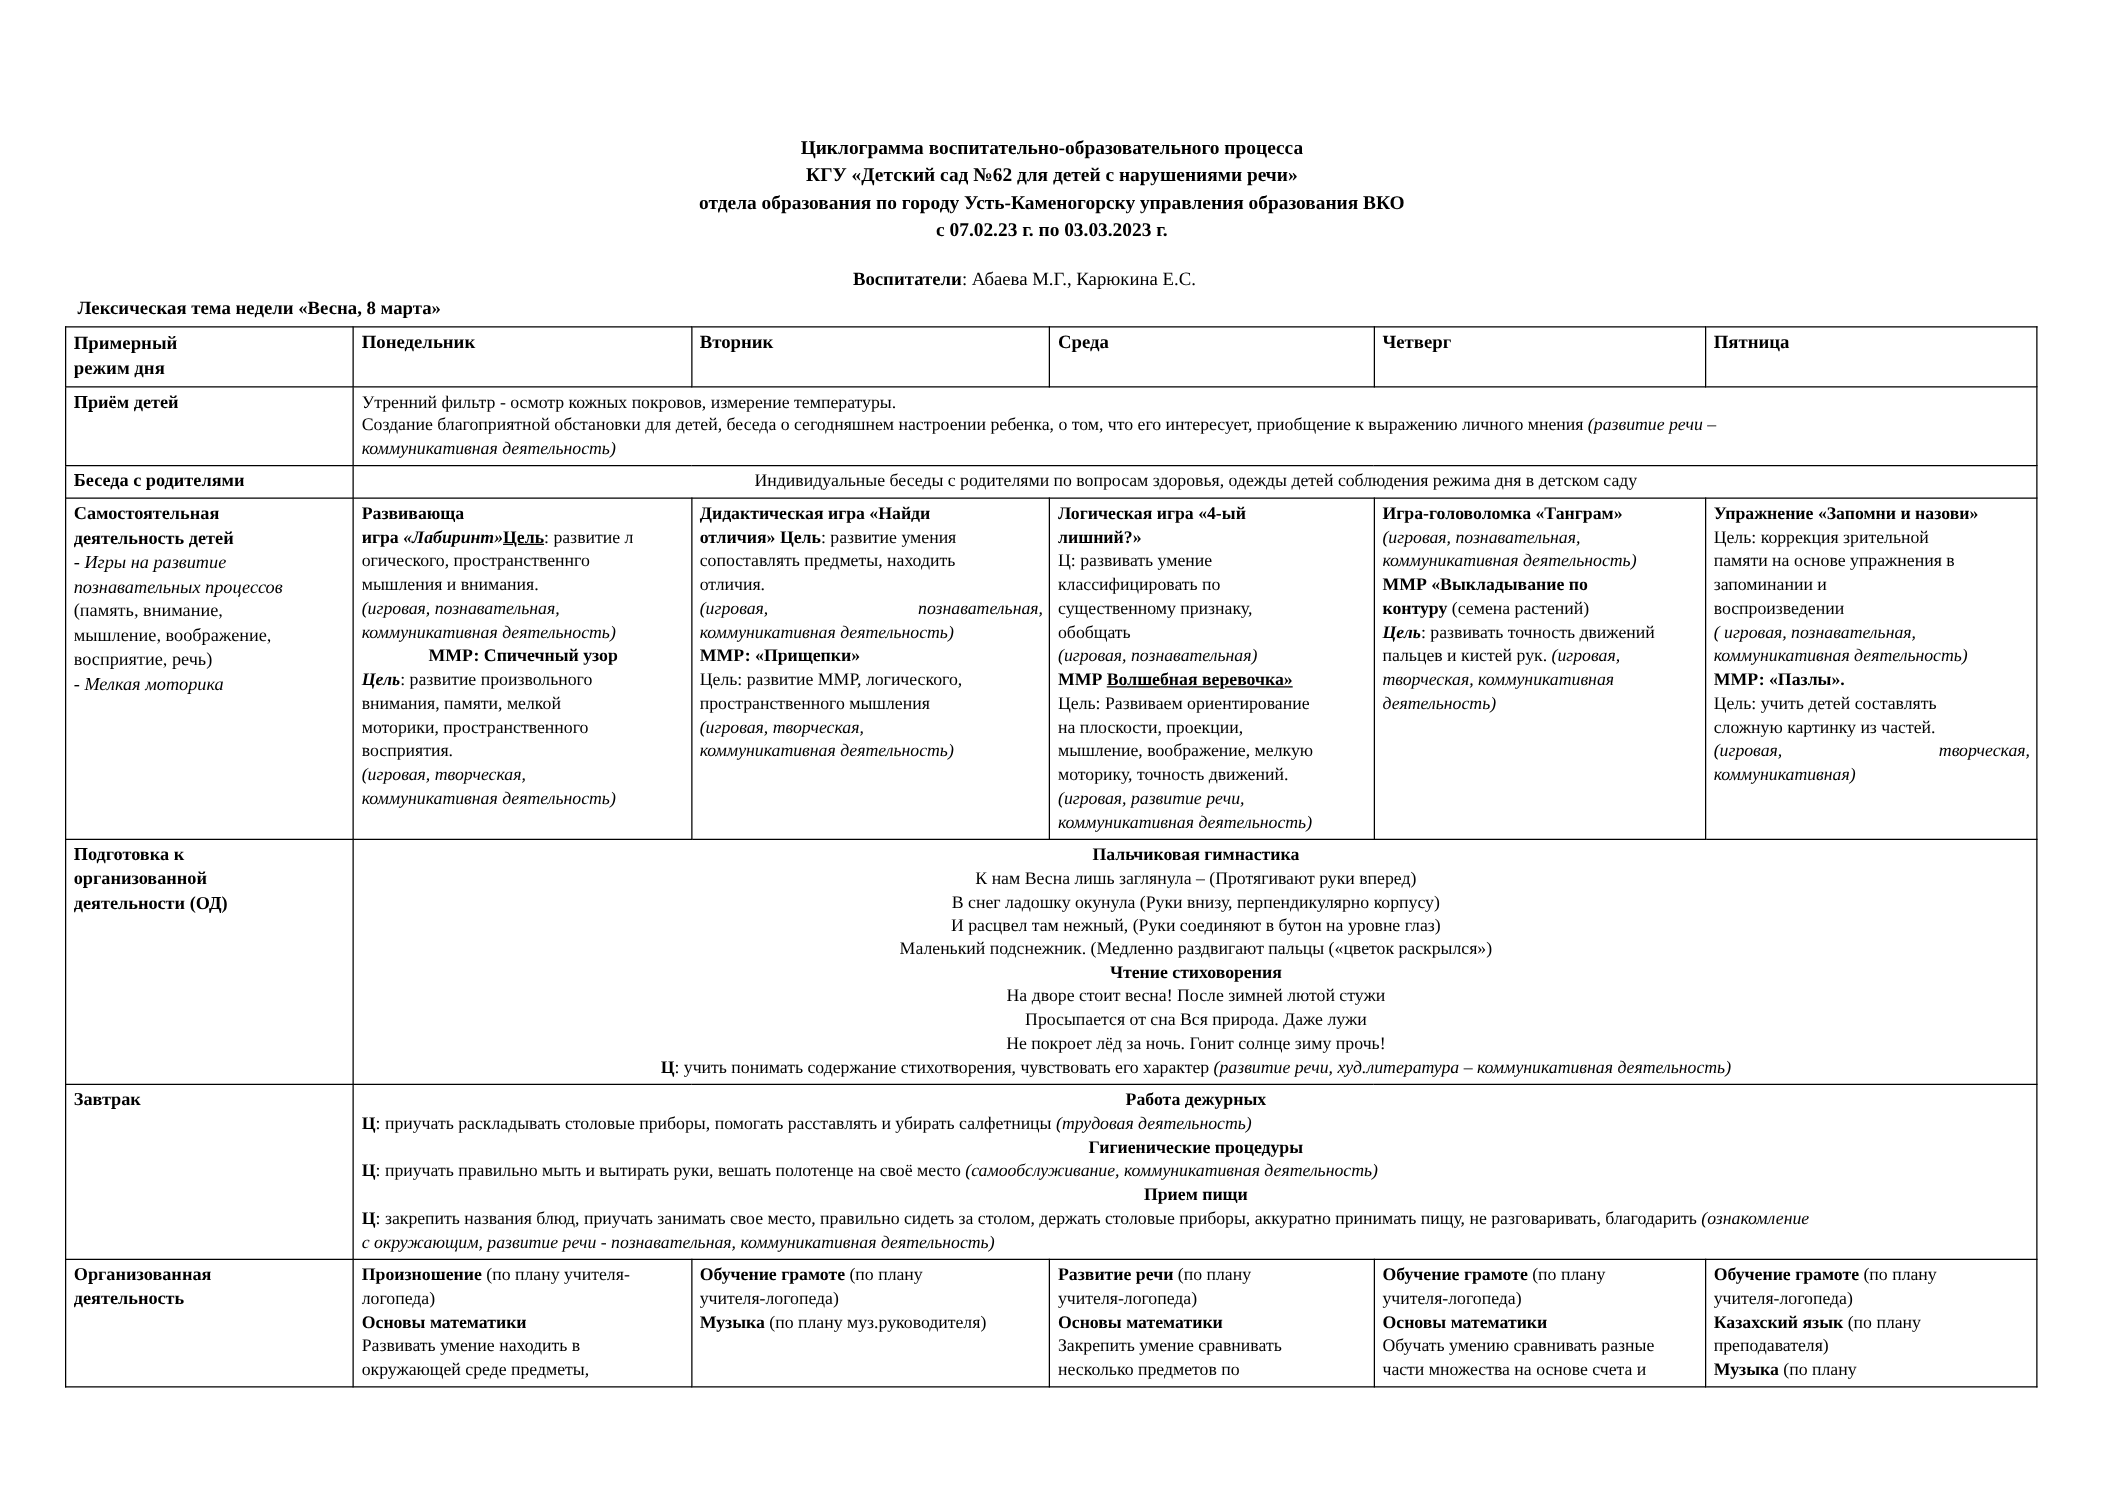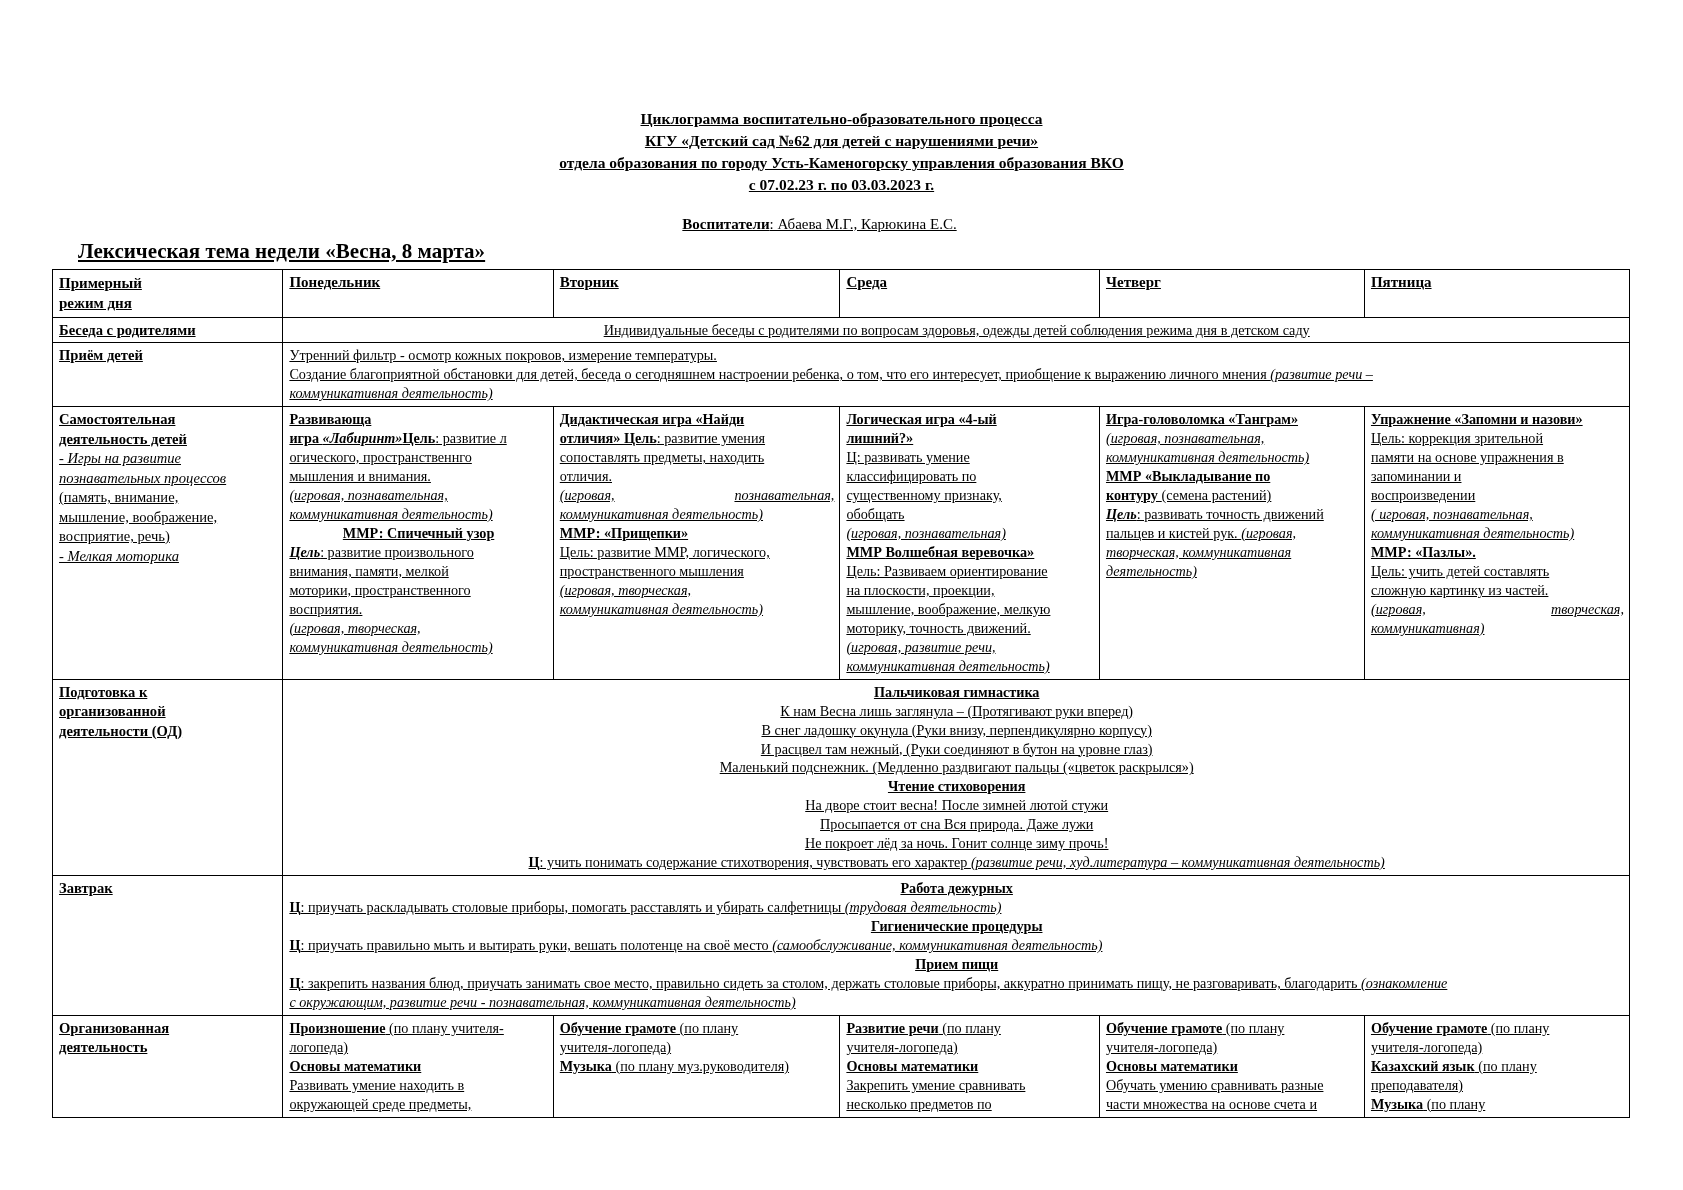--- a/index.html
+++ b/index.html
@@ -13,21 +13,20 @@
     font-family: "Liberation Serif", "DejaVu Serif", serif;
     color: #000000;
     overflow: hidden;
   }
   .page {
     position: relative;
     width: 1683px;
     height: 1190px;
     padding: 0;
     box-sizing: border-box;
-    text-decoration: underline;
   }
 
   
   .doc-header {
     text-align: center;
     font-weight: bold;
     font-size: 15.5px;
     line-height: 1.42;
     padding-top: 108px;
   }
@@ -35,23 +34,23 @@
 
   .teachers-line {
     text-align: center;
     font-size: 15px;
     padding-right: 44px;
     padding-top: 20px;
   }
   .teachers-line b { font-weight: bold; }
 
   .theme-line {
-    font-size: 21px;
+    font-size: 15px;
     font-weight: bold;
-    padding-left: 78px;
+    padding-left: 62px;
     padding-top: 6px;
     padding-bottom: 5px;
   }
 
   
   table.cyclogram {
     border-collapse: collapse;
     table-layout: fixed;
     width: 1578px;
     margin-left: 52px;
@@ -135,31 +134,31 @@
           </div>
         </td>
         <td>Понедельник</td>
         <td>Вторник</td>
         <td>Среда</td>
         <td>Четверг</td>
         <td>Пятница</td>
       </tr>
 
       <tr>
-        <td class="rowlabel">Беседа с родителями</td>
-        <td colspan="5" class="center">Индивидуальные беседы с родителями по вопросам здоровья, одежды детей соблюдения режима дня в детском саду</td>
-      </tr>
-
-      <tr>
         <td class="rowlabel">Приём детей</td>
         <td colspan="5" class="blk">
           <p>Утренний фильтр - осмотр кожных покровов, измерение температуры.</p>
           <p><span>Создание благоприятной обстановки для детей, беседа о сегодняшнем настроении ребенка, о том, что его интересует, приобщение к выражению личного мнения </span><span class="i">(развитие речи –</span></p>
           <p class="i">коммуникативная деятельность)</p>
         </td>
+      </tr>
+
+      <tr>
+        <td class="rowlabel">Беседа с родителями</td>
+        <td colspan="5" class="center">Индивидуальные беседы с родителями по вопросам здоровья, одежды детей соблюдения режима дня в детском саду</td>
       </tr>
 
       <tr>
         <td class="rowlabel blk">
           <p>Самостоятельная</p>
           <p>деятельность детей</p>
           <p class="ital">- Игры на развитие</p>
           <p class="ital">познавательных процессов</p>
           <p class="norm">(память, внимание,</p>
           <p class="norm">мышление, воображение,</p>

